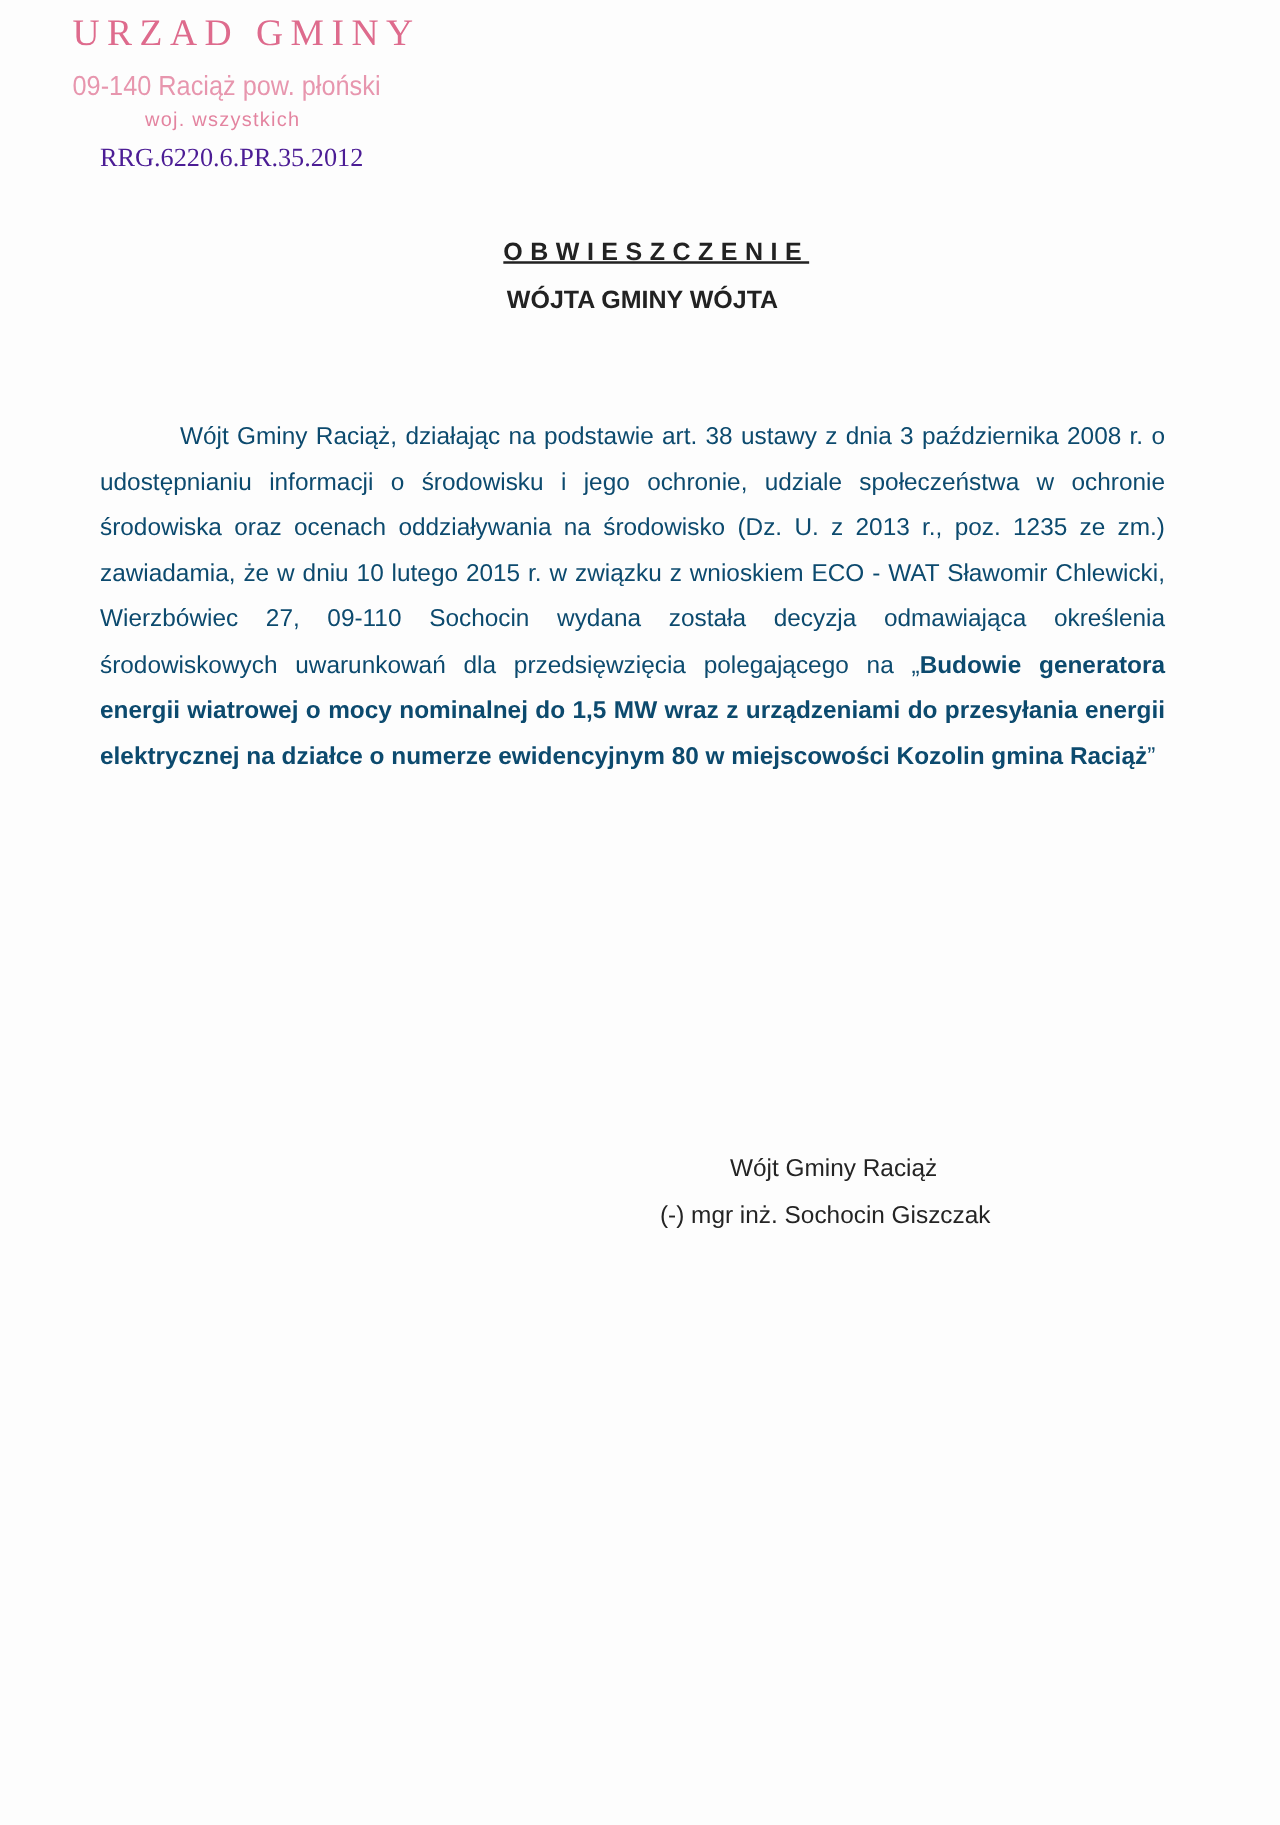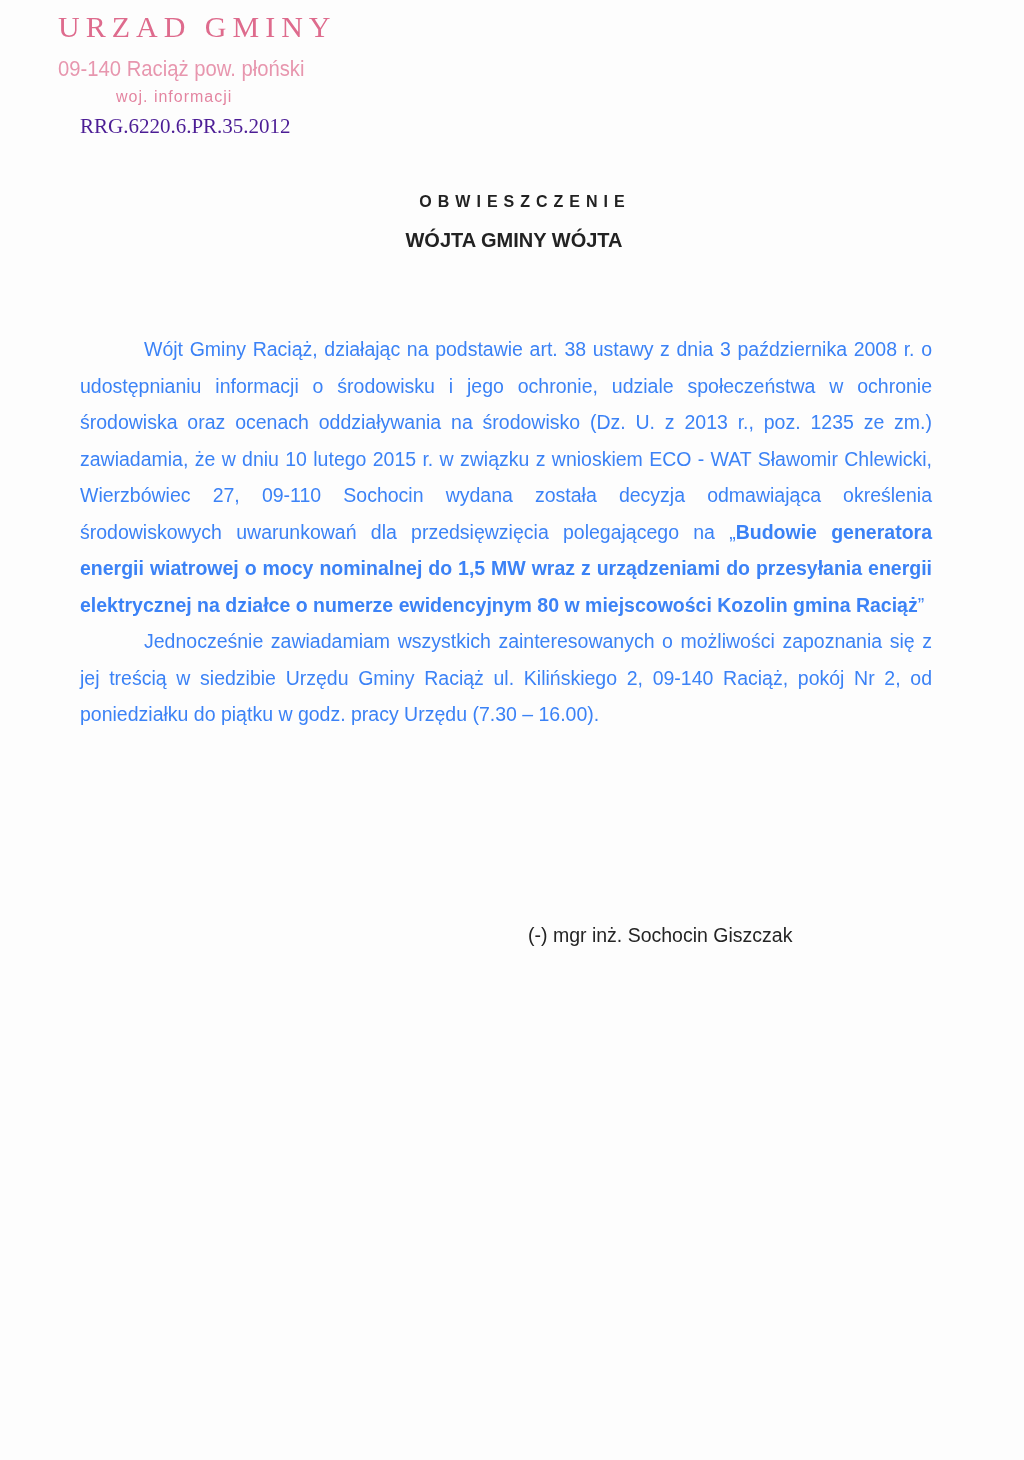--- a/index.html
+++ b/index.html
@@ -81,41 +81,42 @@
       position: absolute;
       left: 0;
       width: 1024px;
       top: 190px;
       text-align: center;
       font-family: "Liberation Sans", sans-serif;
       font-weight: bold;
       color: #222;
     }
     .title-line1 {
-      font-size: 16px;
+      font-size: 20px;
       letter-spacing: 6px;
       margin-left: 26px;
       line-height: 24px;
+      text-decoration: underline;
     }
     .title-line2 {
       font-size: 20px;
       margin-top: 14px;
       line-height: 24px;
       margin-left: 4px;
     }
     .body-text {
       position: absolute;
       left: 80px;
       top: 331px;
       width: 852px;
       font-family: "Liberation Sans", sans-serif;
       font-size: 19.5px;
       line-height: 36.5px;
       text-align: justify;
-      color: #3b82f6;
+      color: #0c4a6e;
     }
     .body-text p {
       margin: 0;
       text-indent: 64px;
     }
     .body-text b {
       font-weight: bold;
     }
     .signature {
       position: absolute;
@@ -132,32 +133,32 @@
     }
   </style>
 </head>
 <body>
 
 <div class="page">
 
   <div class="stamp">
     <div class="stamp-line1">URZAD GMINY</div>
     <div class="stamp-line2">09-140 Raciąż  pow. płoński</div>
-    <div class="stamp-line3">woj. informacji</div>
+    <div class="stamp-line3">woj. wszystkich</div>
   </div>
 
   <div class="ref-number">RRG.6220.6.PR.35.2012</div>
 
   <div class="title-block">
     <div class="title-line1">OBWIESZCZENIE</div>
     <div class="title-line2">WÓJTA GMINY WÓJTA</div>
   </div>
 
   <div class="body-text">
     <p><span>Wójt Gminy Raciąż, działając na podstawie art. 38 ustawy z dnia 3 października 2008 r. o udostępnianiu informacji o środowisku i jego ochronie, udziale społeczeństwa w ochronie środowiska oraz ocenach oddziaływania na środowisko (Dz. U. z 2013 r., poz. 1235 ze zm.) zawiadamia, że w dniu 10 lutego 2015 r. w związku z wnioskiem ECO - WAT Sławomir Chlewicki, Wierzbówiec 27, 09-110 Sochocin wydana została decyzja odmawiająca określenia środowiskowych uwarunkowań dla przedsięwzięcia polegającego na „</span><b>Budowie generatora energii wiatrowej o mocy nominalnej do 1,5 MW wraz z urządzeniami do przesyłania energii elektrycznej na działce o numerze ewidencyjnym 80 w miejscowości Kozolin gmina Raciąż</b><span>”</span></p>
-    <p>Jednocześnie zawiadamiam wszystkich zainteresowanych o możliwości zapoznania się z jej treścią w siedzibie Urzędu Gminy Raciąż ul. Kilińskiego 2, 09-140 Raciąż, pokój Nr 2, od poniedziałku do piątku w godz. pracy Urzędu (7.30 – 16.00).</p>
   </div>
 
   <div class="signature">
+    <div class="sig-title">Wójt Gminy Raciąż</div>
     <div>(-) mgr inż. Sochocin Giszczak</div>
   </div>
 
 </div>
 
 </body></html>

